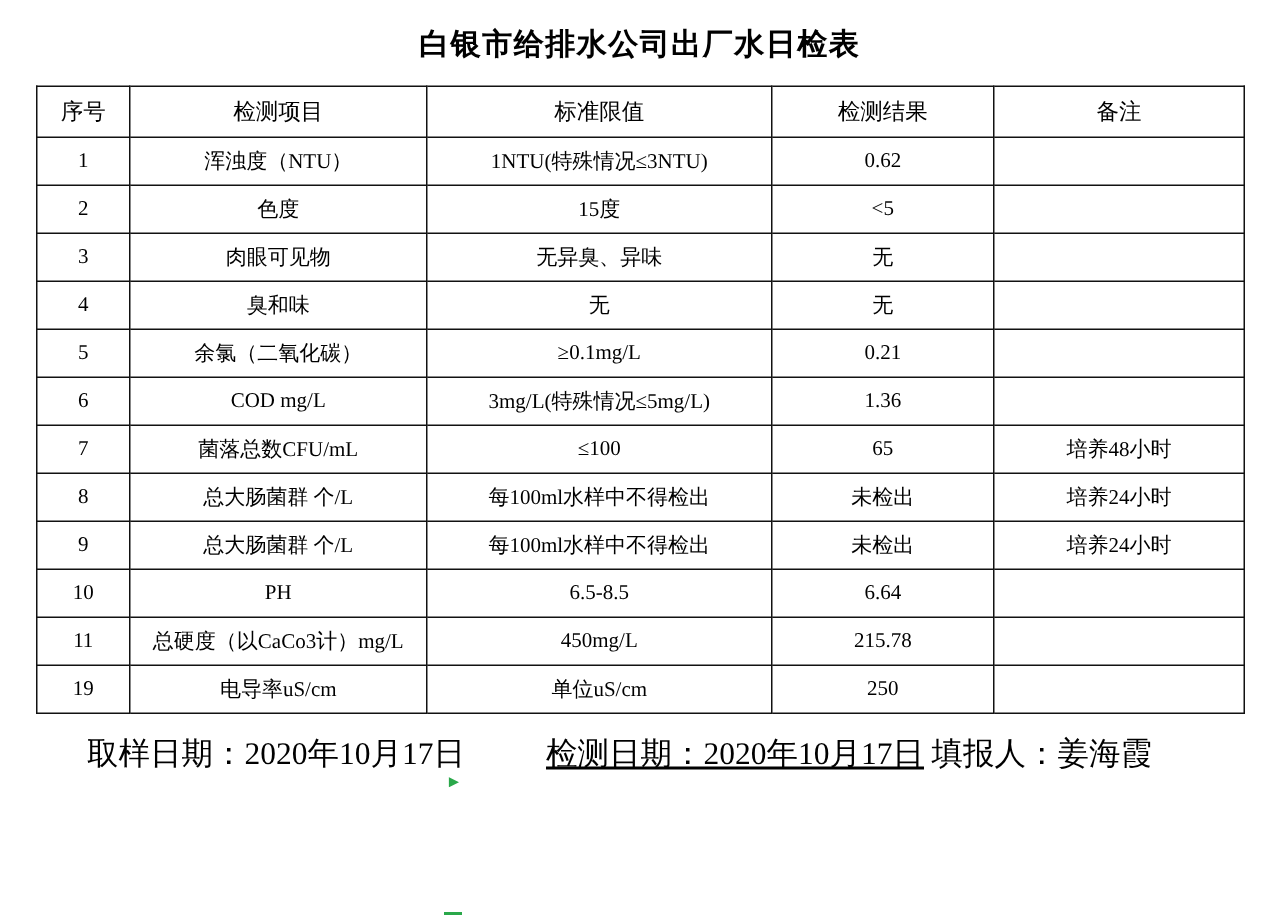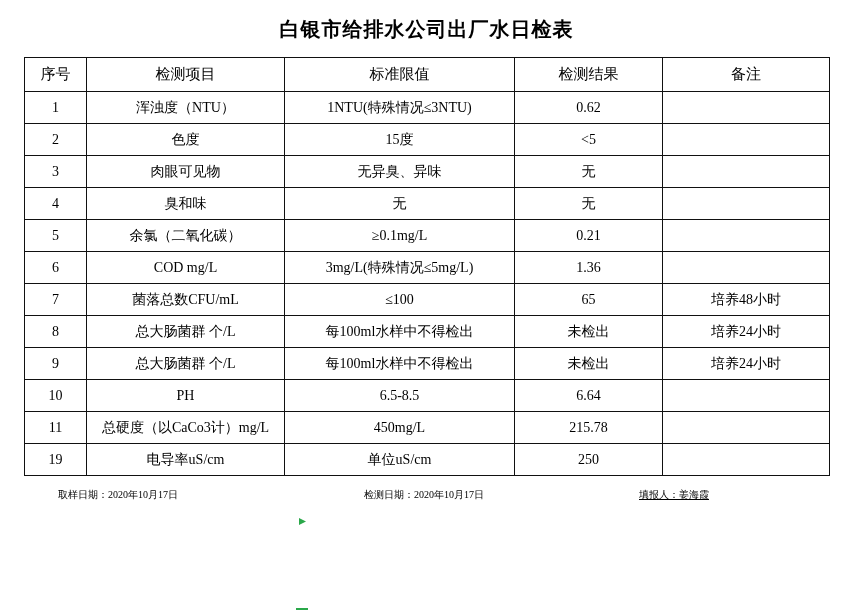--- a/index.html
+++ b/index.html
@@ -55,30 +55,30 @@
   col.c1 { width: 198px; }
   col.c2 { width: 230px; }
   col.c3 { width: 148px; }
   col.c4 { width: 167px; }
 
   .footer {
     position: relative;
     width: 805px;
     margin: 0 auto;
     height: 40px;
-    font-size: 10px;
+    font-size: 21px;
   }
   .footer span {
     position: absolute;
     top: 12px;
     white-space: nowrap;
   }
   .f-sample { left: 34px; }
-  .f-test { left: 340px; }
-  .f-filler { left: 615px; text-decoration: underline; }
+  .f-test { left: 340px; text-decoration: underline; }
+  .f-filler { left: 597px; }
 
   .mark-green {
     position: absolute;
     width: 7px;
     height: 7px;
     background: #2aa84a;
     left: 299px;
     top: 518px;
     clip-path: polygon(0 0, 100% 50%, 0 100%);
   }

